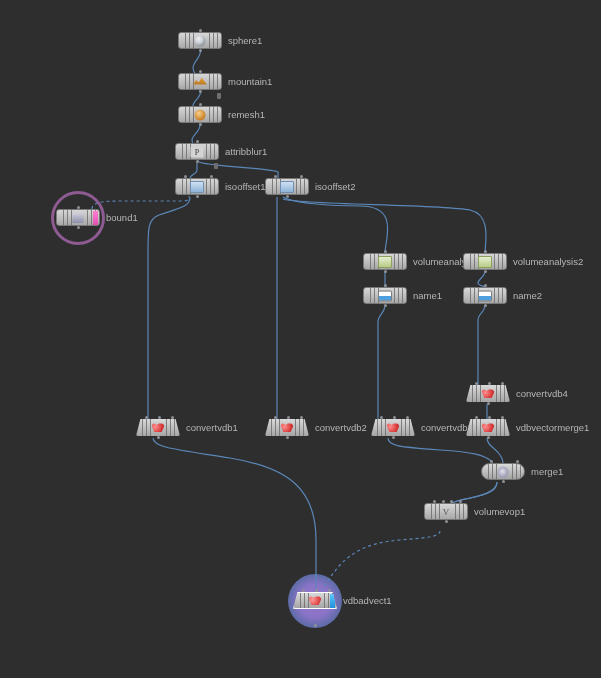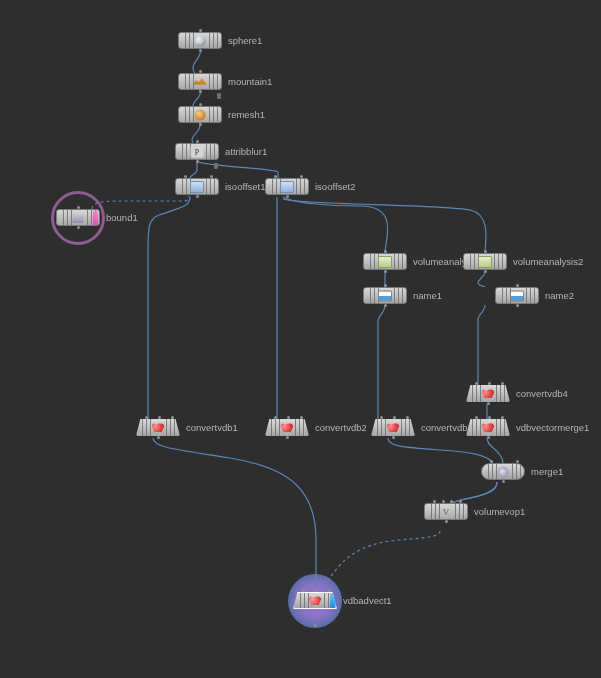--- a/index.html
+++ b/index.html
@@ -277,21 +277,21 @@
             <i style="left: 30px;"></i>
             <i style="left: 34px;"></i>
             <i style="left: 38px;"></i>
           </div>
           <div class="ico name"></div>
         </div>
         <div class="conn in" style="left: 20.5px;"></div>
         <div class="conn out" style="left: 20.5px;"></div>
         <div class="nlabel">name1</div>
       </div>
-      <div class="node" style="left: 463px; top: 287px; width: 44px; height: 17px; margin-left: 32px;">
+      <div class="node" style="left: 463px; top: 287px; width: 44px; height: 17px;">
         <div class="nbody">
           <div class="stripes">
             <i style="left: 6px;"></i>
             <i style="left: 10px;"></i>
             <i style="left: 14px;"></i>
             <i style="left: 30px;"></i>
             <i style="left: 34px;"></i>
             <i style="left: 38px;"></i>
           </div>
           <div class="ico name"></div>

